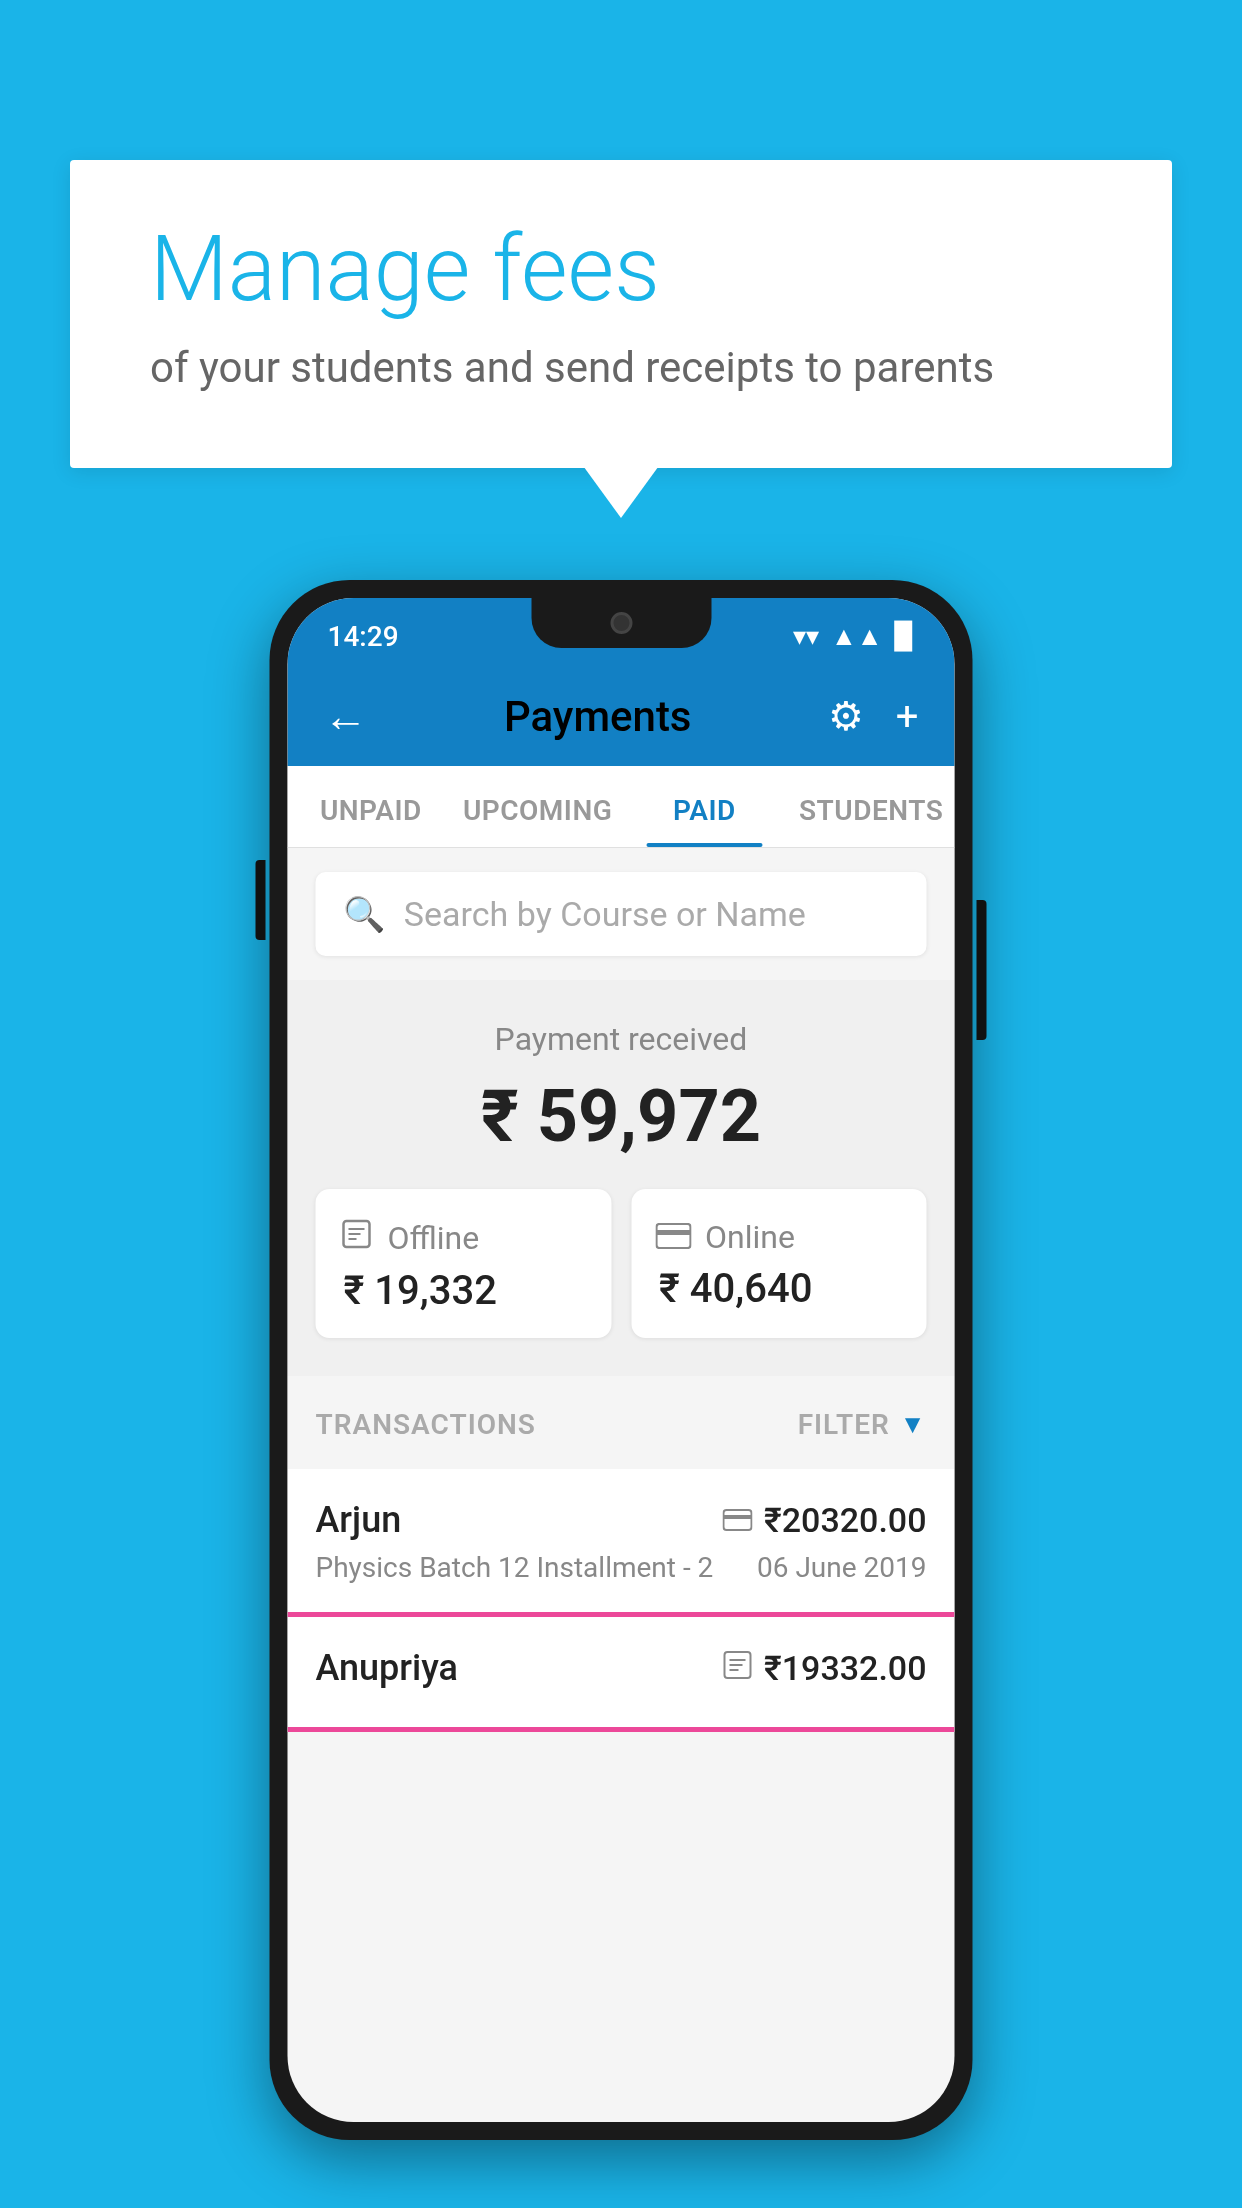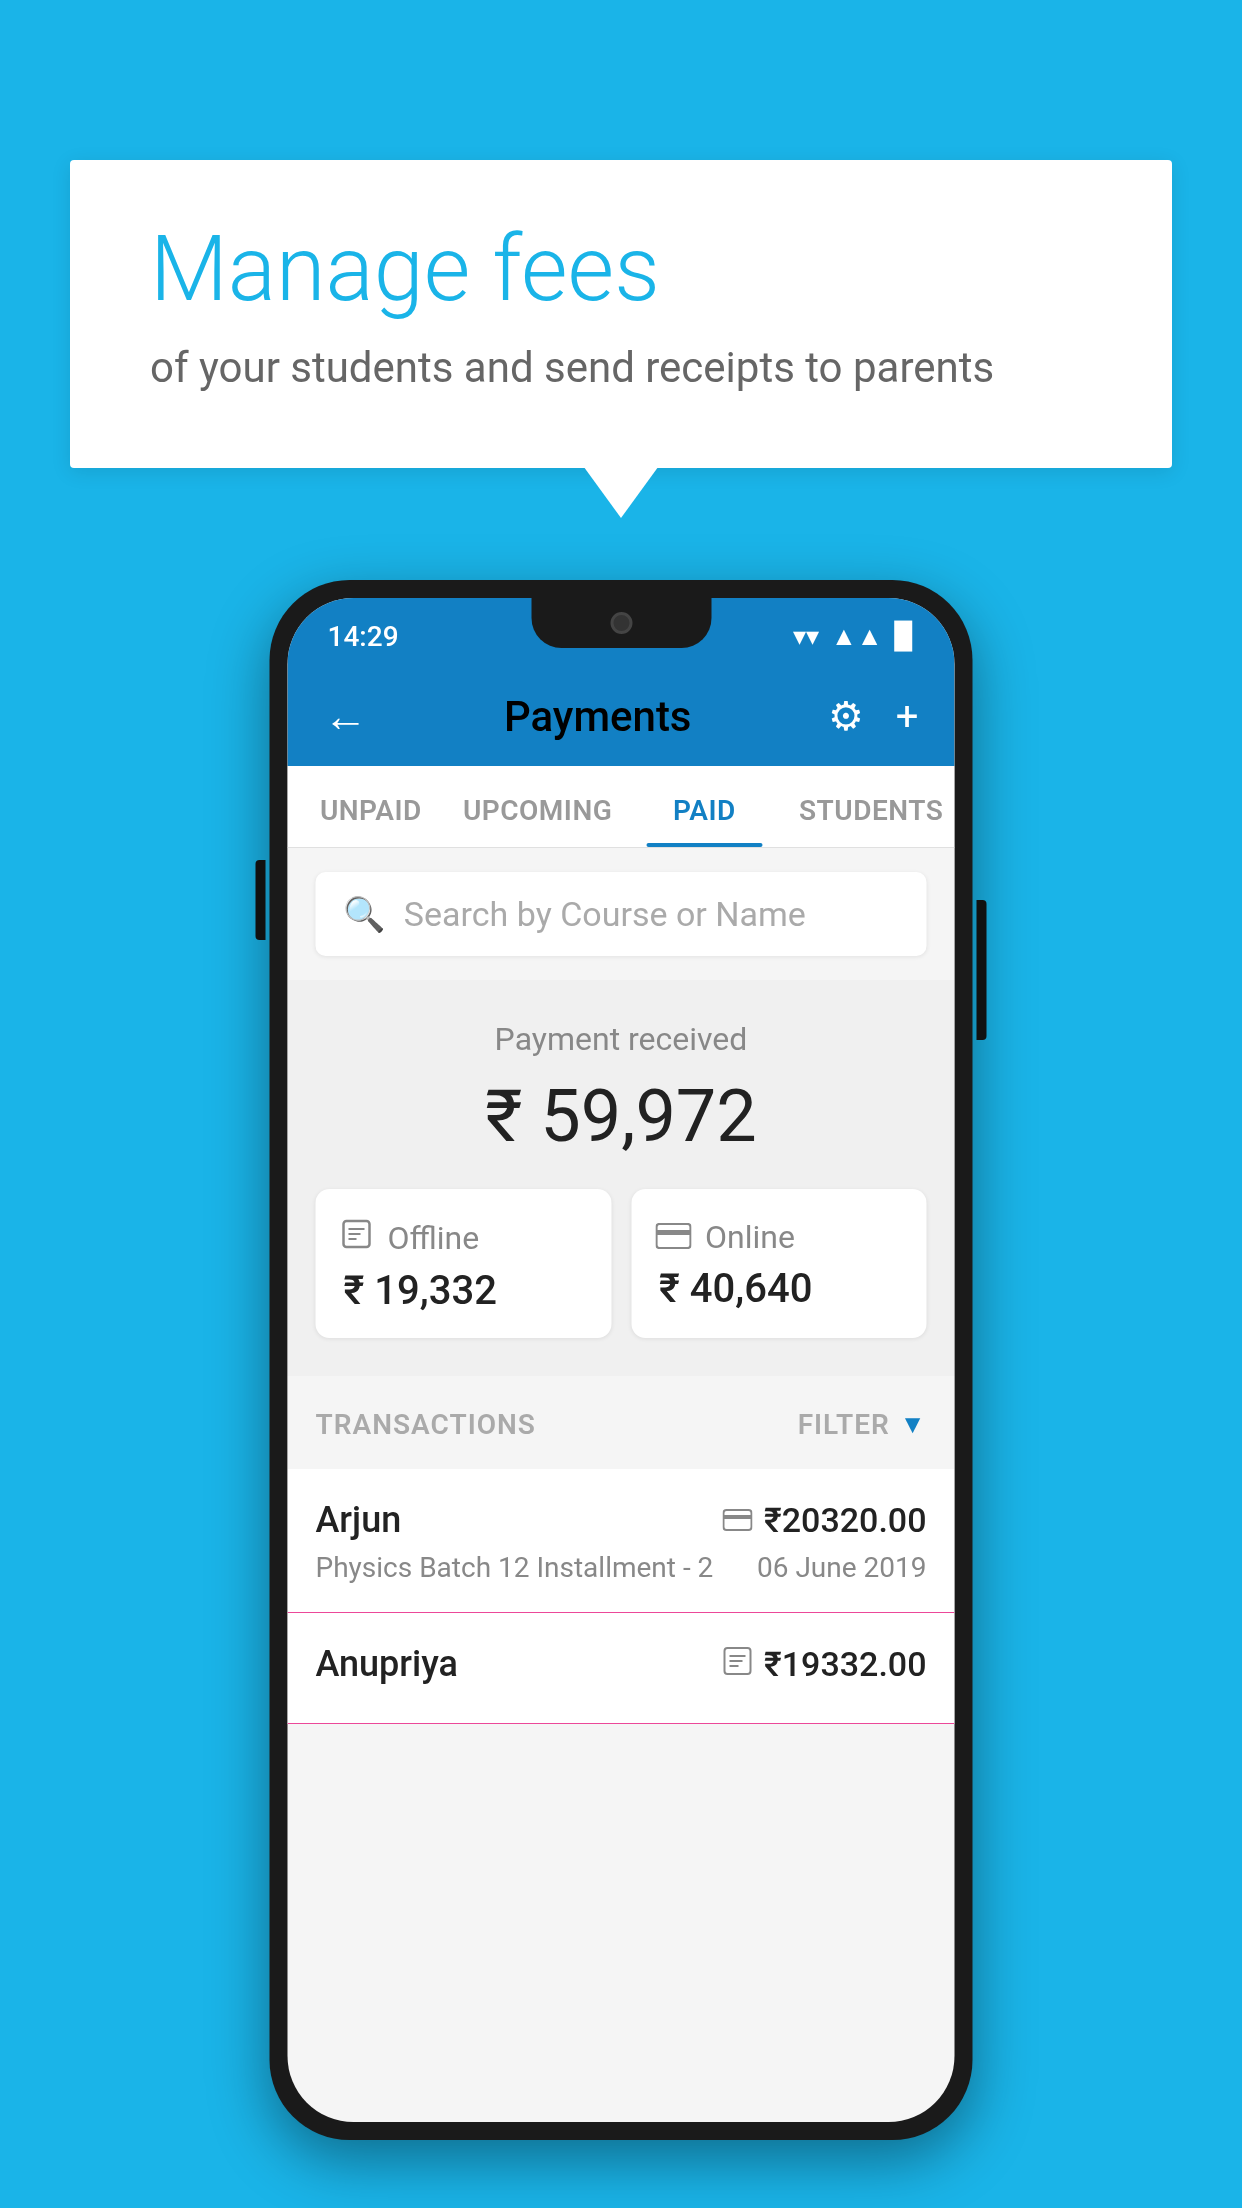--- a/index.html
+++ b/index.html
@@ -269,21 +269,21 @@
 
     .payment-label {
       color: #888;
       font-size: 32px;
       margin-bottom: 16px;
     }
 
     .payment-amount {
       color: #222;
       font-size: 72px;
-      font-weight: 400;
+      font-weight: 700;
       margin-bottom: 28px;
     }
 
     .payment-cards {
       display: flex;
       gap: 20px;
       padding: 2px 28px;
     }
 
     .payment-card {
@@ -352,21 +352,21 @@
       font-size: 26px;
     }
 
     
     .transaction-list {
       background: white;
     }
 
     .transaction-row {
       padding: 30px 28px 28px;
-      border-bottom: 1px solid #ec4899;
+      border-bottom: 5px solid #ec4899;
     }
 
     .transaction-top {
       display: flex;
       justify-content: space-between;
       align-items: center;
       margin-bottom: 10px;
     }
 
     .transaction-name {

